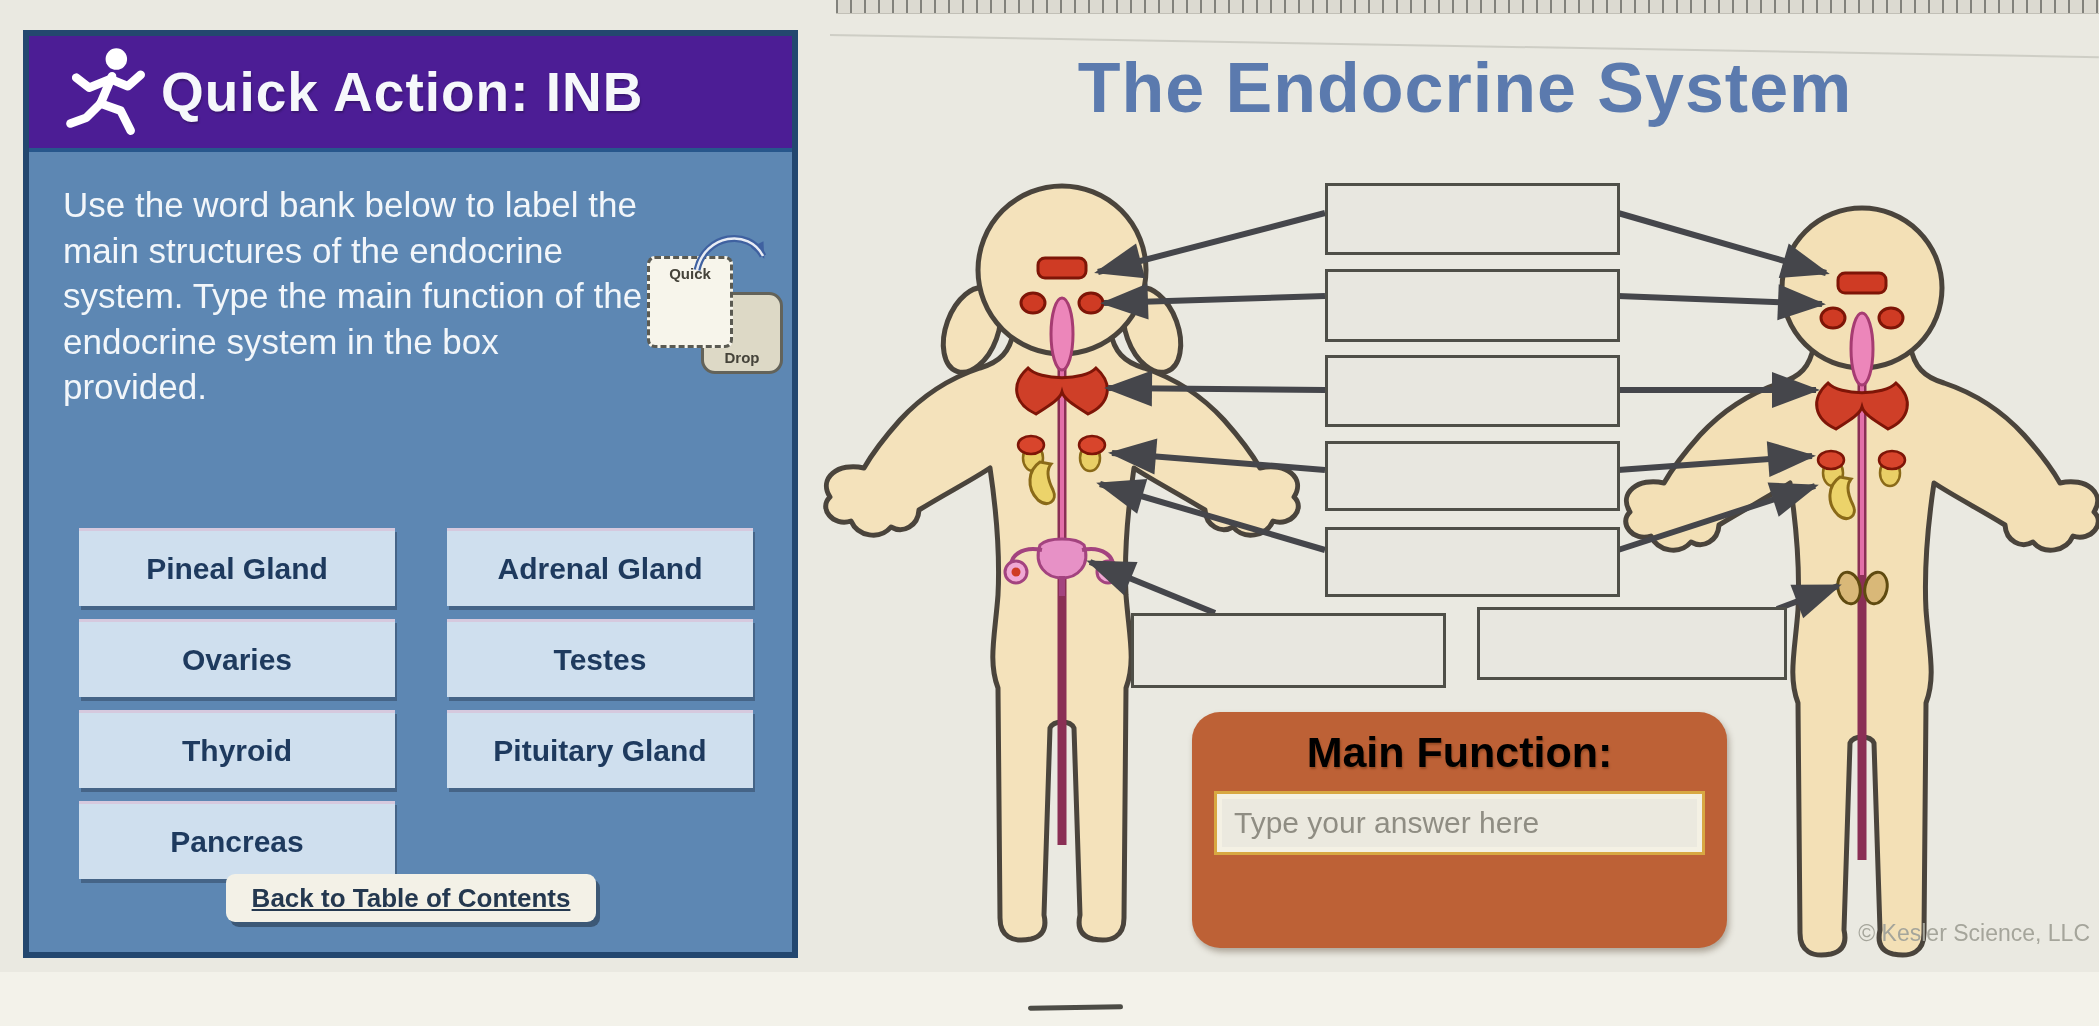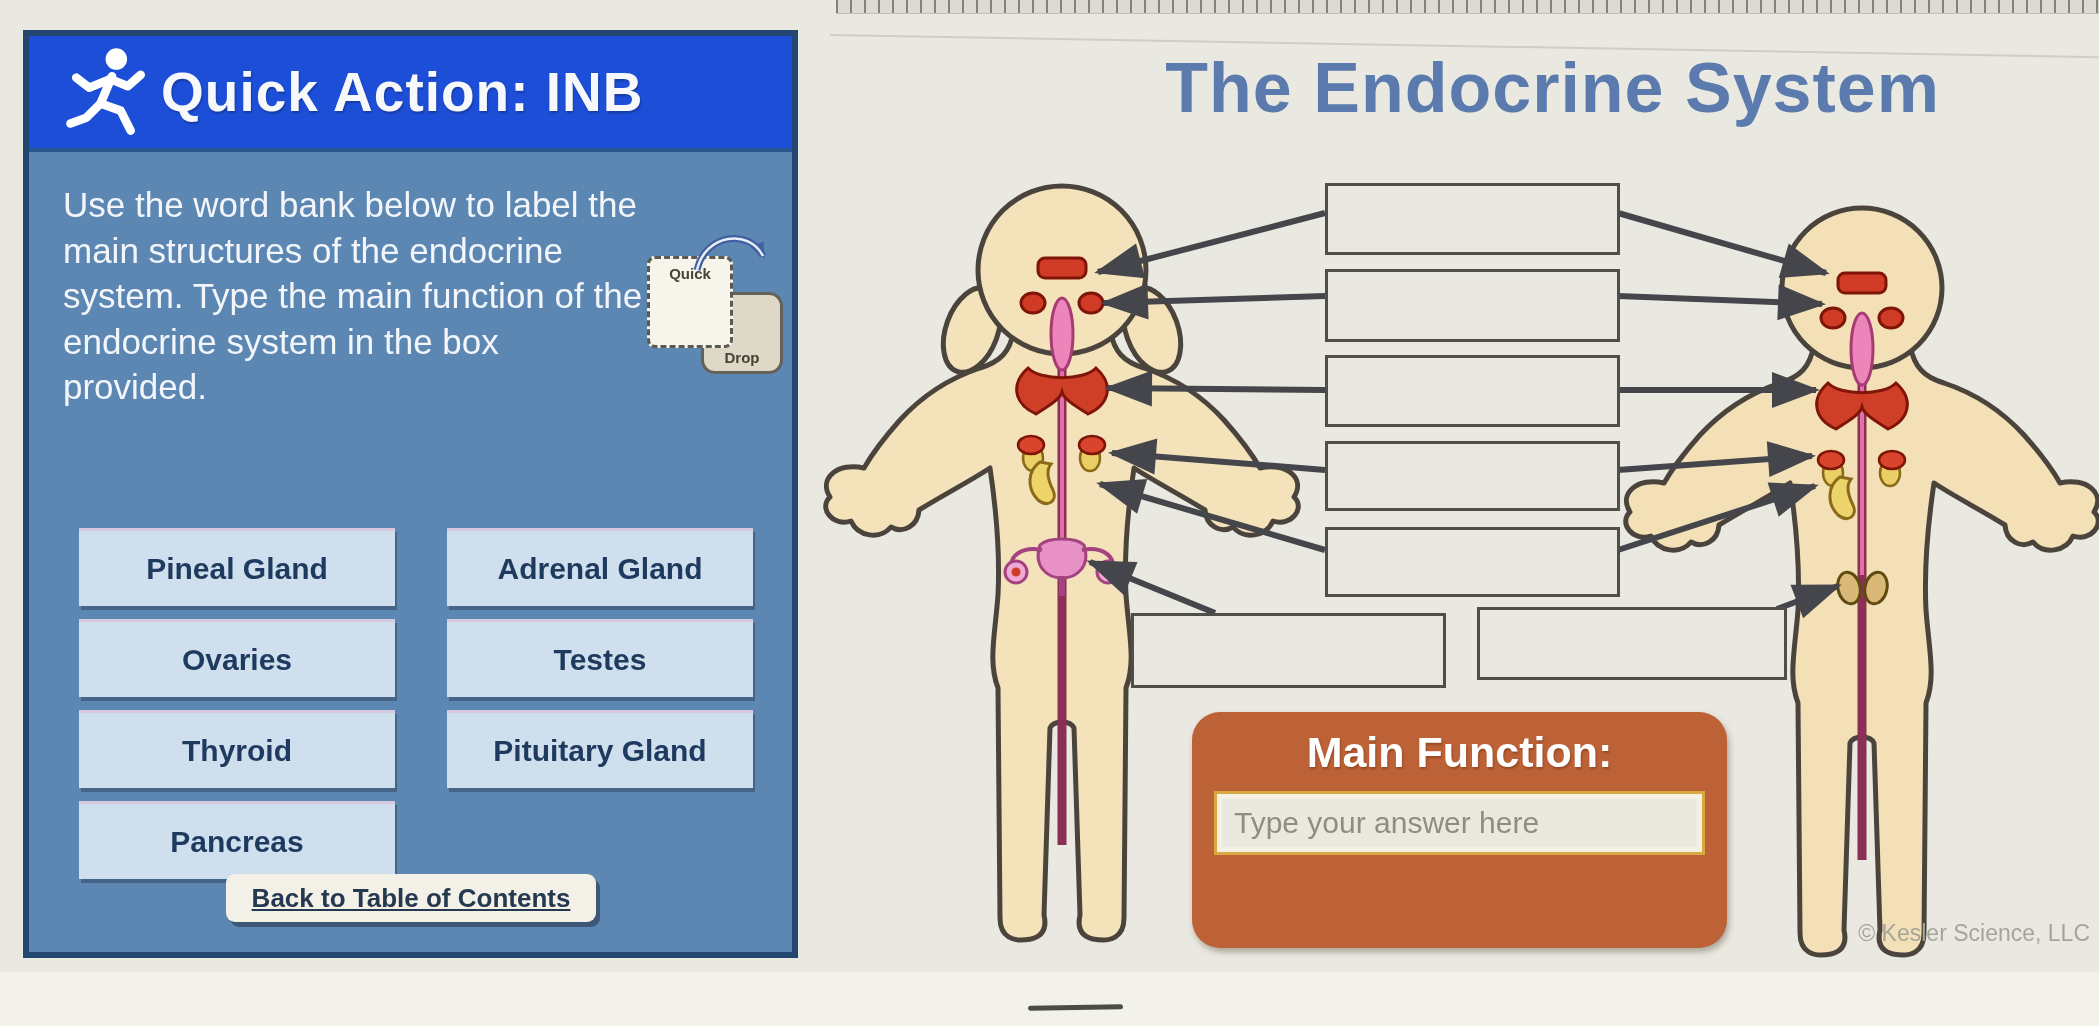--- a/index.html
+++ b/index.html
@@ -13,21 +13,21 @@
     border-bottom:1px solid #c2c0b7;}
   .slide-edge{position:absolute;left:830px;top:34px;width:1269px;height:2px;
     background:rgba(110,110,100,.22);transform:rotate(1.0deg);transform-origin:left center;}
   .bottom-strip{position:absolute;left:0;top:972px;width:2099px;height:54px;background:#f3f2ea;}
   .mark-line{position:absolute;left:1028px;top:1005px;width:95px;height:5px;background:#4c4c46;
     border-radius:3px;transform:rotate(-1deg);}
 
   
   .sidebar{position:absolute;left:23px;top:30px;width:775px;height:928px;
     background:#5d87b3;border:6px solid #23476f;box-sizing:border-box;}
-  .sb-header{height:112px;background:#1d4ed8;display:flex;align-items:center;
+  .sb-header{height:112px;background:#4c1d95;display:flex;align-items:center;
     gap:16px;padding-left:30px;border-bottom:4px solid #27578c;}
   .sb-title{color:#f6f8fb;font-size:55px;font-weight:bold;letter-spacing:1px;
     text-shadow:1px 2px 2px rgba(0,0,0,.25);white-space:nowrap;}
   .runner{width:86px;height:92px;flex:0 0 auto;}
   .sb-instructions{position:absolute;left:34px;top:146px;width:580px;
     color:#f2f6fa;font-size:35px;line-height:1.3;}
   
   .dragdrop{position:absolute;left:616px;top:194px;width:150px;height:150px;}
   .drop-card{position:absolute;right:12px;bottom:6px;width:82px;height:82px;
     background:#ddd9c6;border:3px solid #63635a;border-radius:14px;
@@ -44,36 +44,36 @@
   .tile{height:78px;background:#cfdfee;border-top:3px solid #d6c9de;
     box-shadow:2px 4px 0 rgba(25,35,55,.35);box-sizing:border-box;
     display:flex;align-items:center;justify-content:center;
     font-size:30px;font-weight:bold;color:#1e3a5e;cursor:pointer;}
   .back-btn{position:absolute;left:197px;top:838px;width:370px;height:48px;
     background:#f3f1e7;border-radius:9px;box-shadow:4px 5px 0 rgba(20,30,45,.45);
     display:flex;align-items:center;justify-content:center;cursor:pointer;}
   .back-btn span{font-size:26px;font-weight:bold;color:#24384f;text-decoration:underline;}
 
   
-  .main-title{position:absolute;left:990px;top:48px;width:950px;text-align:right;
+  .main-title{position:absolute;left:990px;top:48px;width:950px;text-align:center;
     font-size:70px;font-weight:bold;color:#5b7aae;letter-spacing:1px;}
   .figure-svg{position:absolute;left:0;top:0;width:2099px;height:1026px;}
   .label-box{position:absolute;background:#e8e7e0;border:3px solid #4f4f48;
     box-sizing:border-box;cursor:pointer;}
   .lb1{left:1325px;top:183px;width:295px;height:72px;}
   .lb2{left:1325px;top:269px;width:295px;height:73px;}
   .lb3{left:1325px;top:355px;width:295px;height:72px;}
   .lb4{left:1325px;top:441px;width:295px;height:70px;}
   .lb5{left:1325px;top:527px;width:295px;height:70px;}
   .lbL{left:1131px;top:613px;width:315px;height:75px;}
   .lbR{left:1477px;top:607px;width:310px;height:73px;}
   
   .mainfn{position:absolute;left:1192px;top:712px;width:535px;height:236px;
     background:#bd6136;border-radius:28px;box-shadow:2px 4px 6px rgba(60,40,20,.35);}
-  .mf-title{margin-top:16px;text-align:center;font-size:43px;font-weight:bold;color:#ffffff;
+  .mf-title{margin-top:16px;text-align:center;font-size:43px;font-weight:bold;color:#000000;
     text-shadow:1px 2px 2px rgba(90,40,10,.4);}
   .mf-input-wrap{margin:14px 22px 0 22px;background:#f4f1e4;border:3px solid #d8a842;
     padding:5px;box-sizing:border-box;}
   .mf-input{width:100%;height:48px;border:none;outline:none;background:#ebe9df;
     font-family:Liberation Sans, sans-serif;font-size:30px;color:#4a4a44;
     padding:0 12px;box-sizing:border-box;}
   .mf-input::placeholder{color:#8f8d83;opacity:1;}
   .copyright{position:absolute;left:1790px;top:920px;width:300px;text-align:right;
     font-size:23px;color:#a5a59b;}
 </style>

